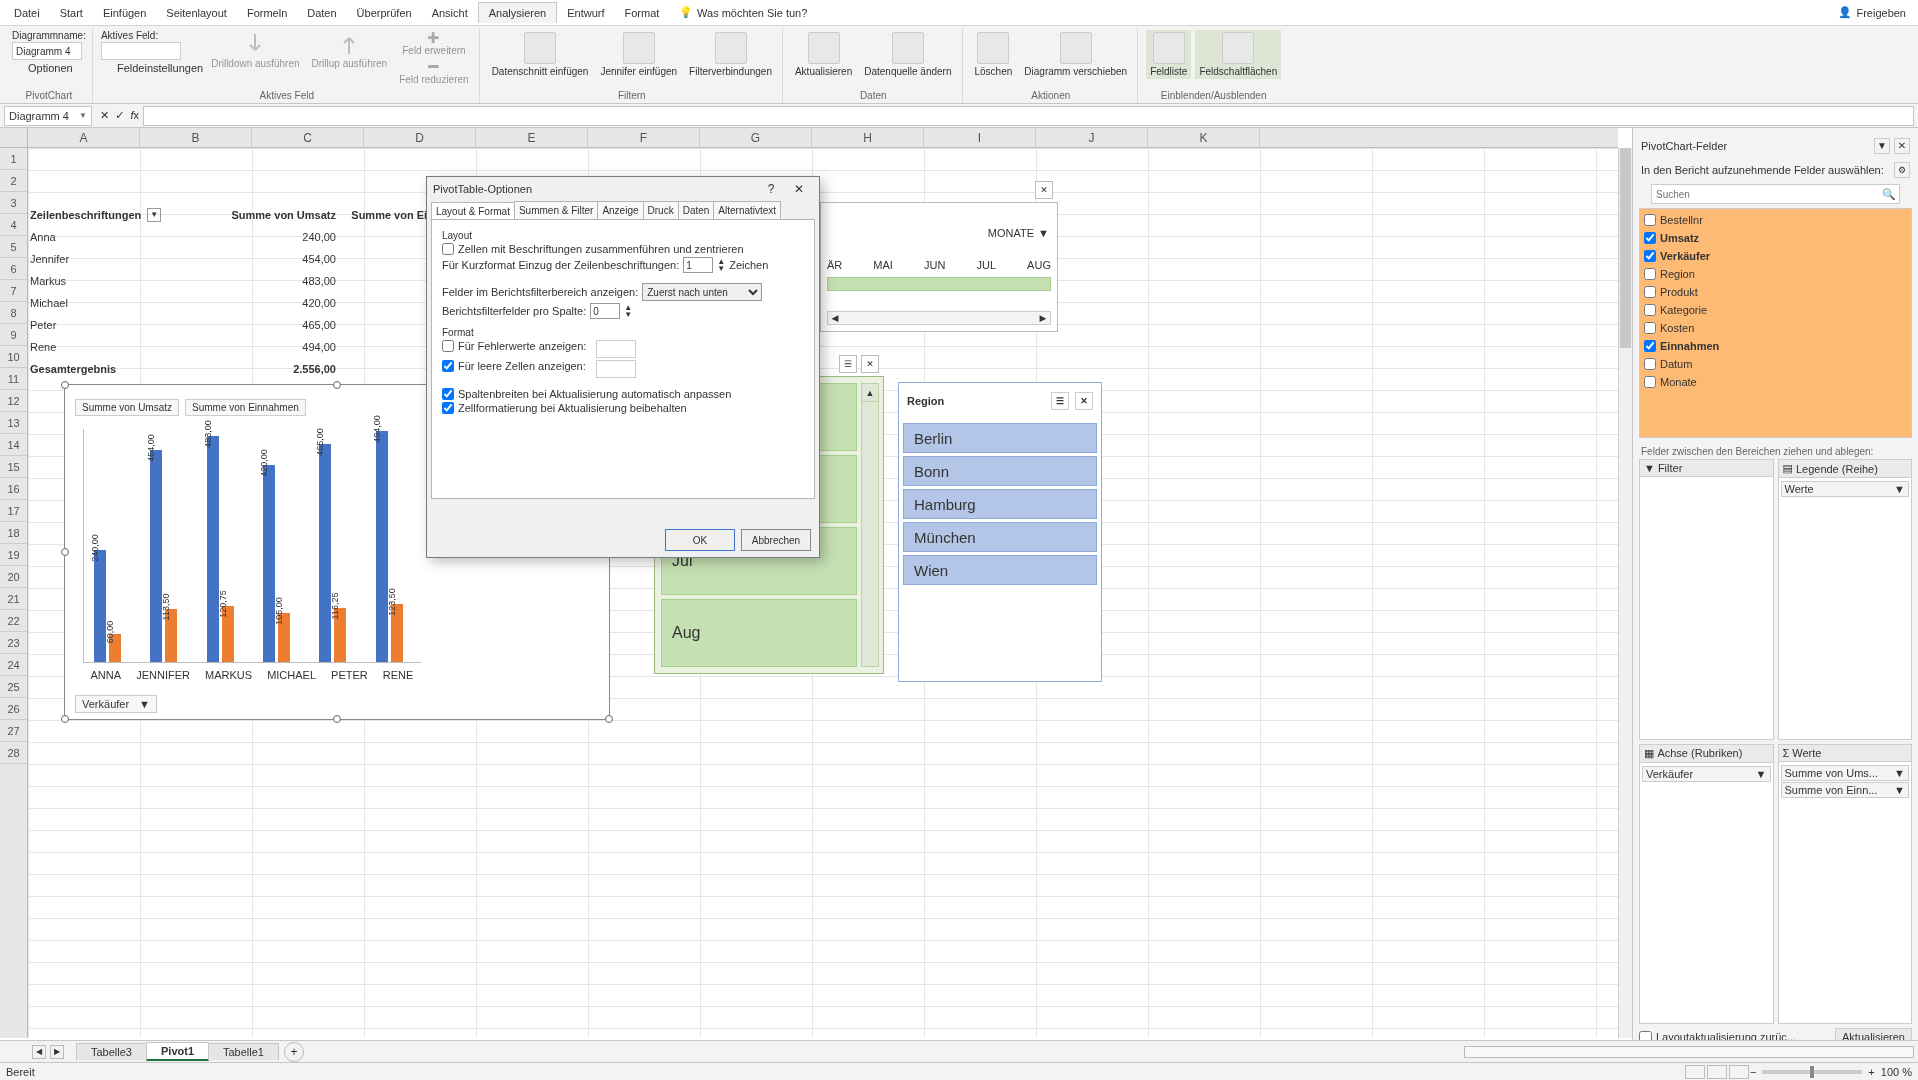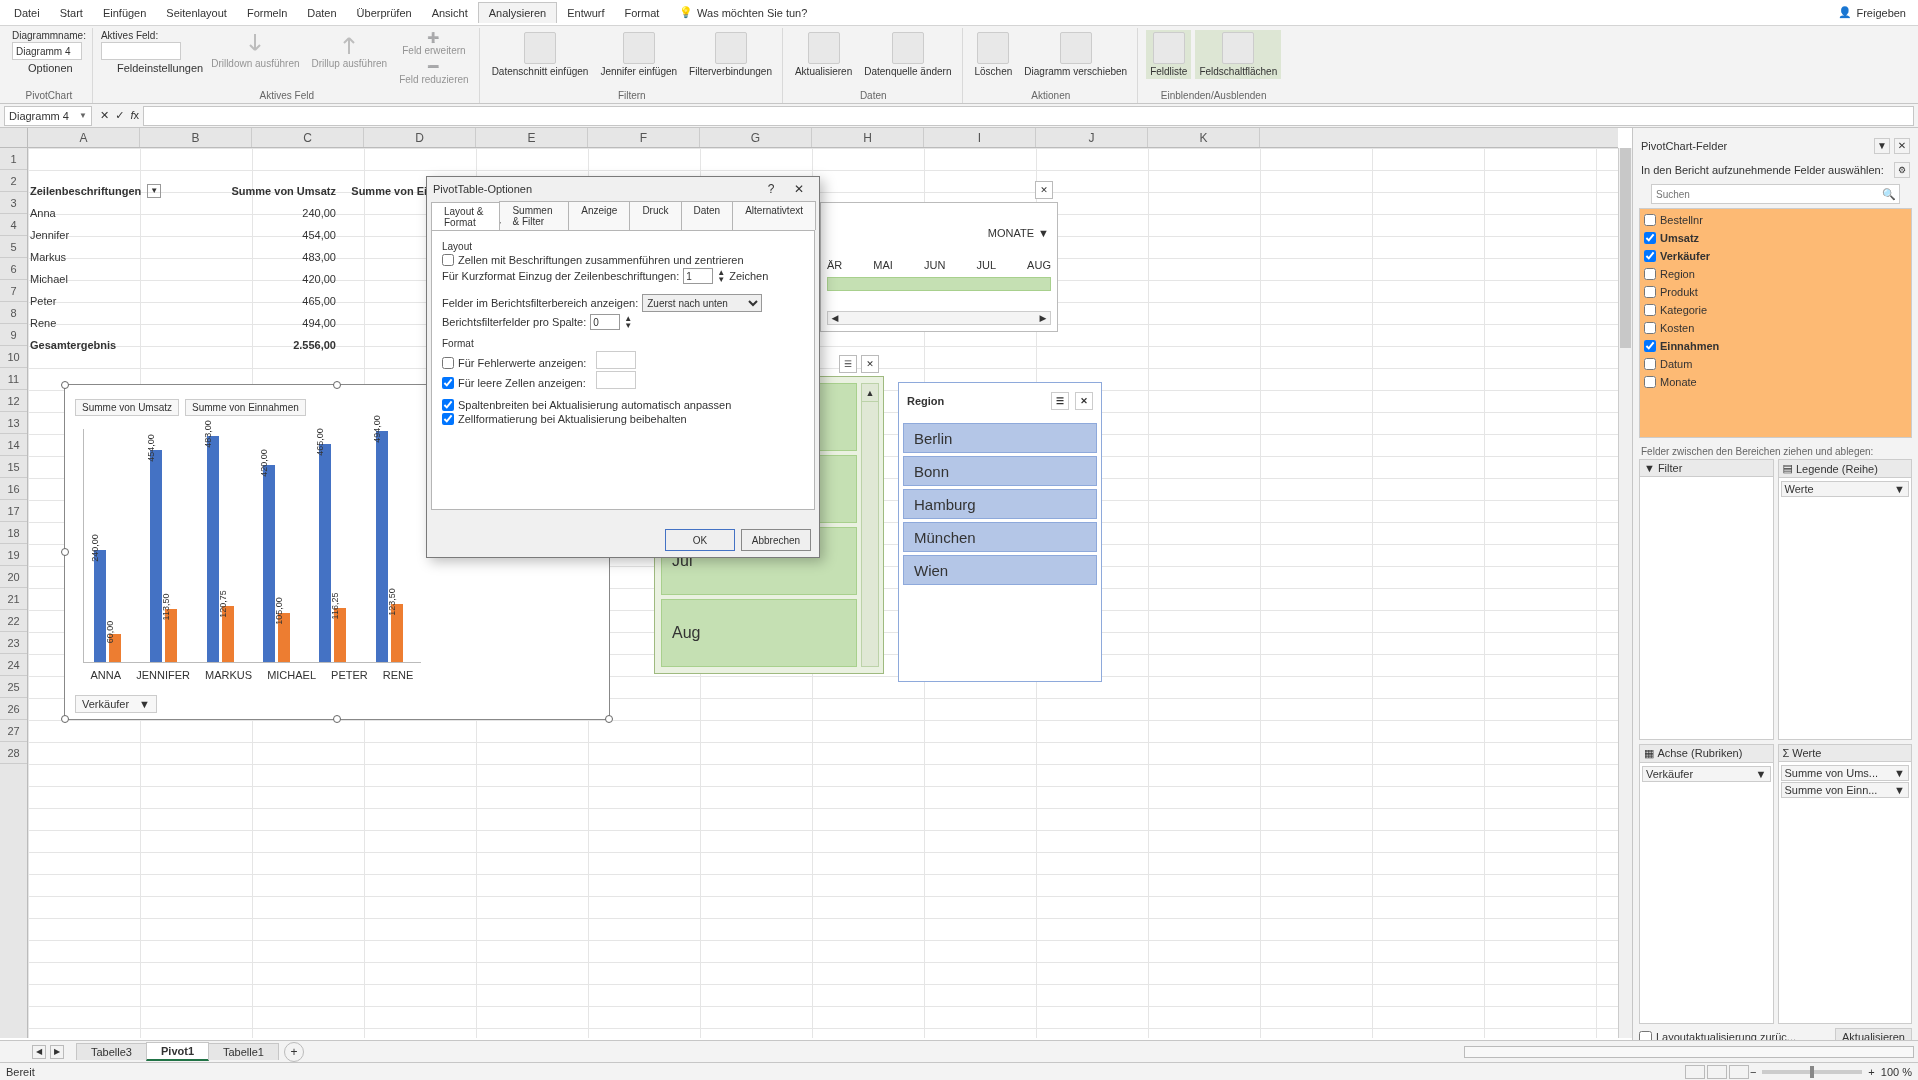--- a/index.html
+++ b/index.html
@@ -32,21 +32,21 @@
 .sheet-area{flex:1;position:relative;overflow:hidden}
 .colhead{position:absolute;top:0;left:28px;right:14px;height:20px;display:flex;background:#e6e6e6;border-bottom:1px solid #bbb}
 .colhead .ch{width:112px;border-right:1px solid #ccc;text-align:center;line-height:20px;font-size:12px;color:#555}
 .rowhead{position:absolute;top:20px;left:0;width:28px;bottom:14px;background:#e6e6e6;border-right:1px solid #bbb}
 .rowhead .rh{height:22px;border-bottom:1px solid #ccc;text-align:center;line-height:22px;font-size:11px;color:#555}
 .corner{position:absolute;top:0;left:0;width:28px;height:20px;background:#e6e6e6;border-right:1px solid #bbb;border-bottom:1px solid #bbb}
 .cells{position:absolute;top:20px;left:28px;right:14px;bottom:14px;background:#fff}
 .grid-lines{position:absolute;inset:0;background-image:linear-gradient(to right,#e5e5e5 1px,transparent 1px),linear-gradient(to bottom,#e5e5e5 1px,transparent 1px);background-size:112px 22px}
 .vscroll{position:absolute;top:20px;right:0;width:14px;bottom:14px;background:#f0f0f0;border-left:1px solid #ccc}
 .vscroll .thumb{position:absolute;top:0;left:1px;right:1px;height:200px;background:#c8c8c8}
-.pivot{position:absolute;top:32px;left:2px;width:560px;font-size:13px}
+.pivot{position:absolute;top:56px;left:2px;width:560px;font-size:13px}
 .pivot .hdr{font-weight:bold;display:flex;height:22px;align-items:center}
 .pivot .hdr .c1{width:170px;display:flex;align-items:center;gap:6px}
 .pivot .hdr .c1 .ddicon{width:14px;height:14px;border:1px solid #999;font-size:8px;line-height:12px;text-align:center}
 .pivot .hdr .c2,.pivot .hdr .c3{width:140px;text-align:right;padding-right:4px}
 .pivot .row{display:flex;height:22px;align-items:center}
 .pivot .row .c1{width:170px}
 .pivot .row .c2,.pivot .row .c3{width:140px;text-align:right;padding-right:4px}
 .pivot .tot{font-weight:bold}
 .chart-obj{position:absolute;top:236px;left:36px;width:546px;height:336px;border:1px solid #888;background:#fff}
 .chart-obj .handles .h{position:absolute;width:8px;height:8px;background:#fff;border:1px solid #666;border-radius:4px}
@@ -83,25 +83,25 @@
 .timeline-obj .hsb{position:absolute;bottom:6px;left:6px;right:6px;height:14px;border:1px solid #ccc;background:#f4f4f4;display:flex}
 .timeline-obj .hsb .ar{width:14px;text-align:center;font-size:9px;line-height:12px}
 .timeline-obj .hsb .tr{flex:1}
 .dialog{position:absolute;top:28px;left:398px;width:394px;height:382px;background:#f0f0f0;border:1px solid #7a7a7a;box-shadow:4px 4px 12px rgba(0,0,0,.25);z-index:50}
 .dialog .titlebar{height:24px;display:flex;align-items:center;padding:0 6px;font-size:11px}
 .dialog .titlebar .sp{flex:1}
 .dialog .titlebar .tbtn{width:28px;height:20px;text-align:center;line-height:20px;font-size:12px}
 .dialog .namerow{display:flex;align-items:center;padding:2px 8px;gap:4px}
 .dialog .namerow input{flex:1;border:1px solid #7a9ac9;background:#fff;height:18px;padding:0 3px;font-size:10px}
 .dialog .tabs{display:flex;padding:0 4px}
-.dialog .tabs .t{padding:3px 12px;border:1px solid #b5b5b5;border-bottom:none;background:#f8f8f8;font-size:10px;margin-right:-1px}
+.dialog .tabs .t{padding:3px 4px;border:1px solid #b5b5b5;border-bottom:none;background:#f8f8f8;font-size:10px;margin-right:-1px}
 .dialog .tabs .t.active{background:#fff;position:relative;top:1px}
 .dialog .pane{margin:0 4px 4px;background:#fff;border:1px solid #b5b5b5;height:280px;padding:6px 10px;position:relative}
 .dialog .sect{font-size:10px;margin:4px 0 2px}
-.dialog .cbrow{display:flex;align-items:flex-end;gap:4px;margin:2px 0;font-size:10px}
+.dialog .cbrow{display:flex;align-items:flex-start;gap:4px;margin:2px 0;font-size:10px}
 .dialog .cbrow input[type=checkbox]{width:12px;height:12px}
 .dialog .frow{display:flex;align-items:center;gap:4px;margin:2px 0;font-size:10px}
 .dialog .frow .numin{width:30px;border:1px solid #999;height:16px;font-size:10px;padding:0 2px}
 .dialog .frow select{border:1px solid #999;height:18px;font-size:10px}
 .dialog .btns{position:absolute;bottom:6px;right:8px;display:flex;gap:6px}
 .dialog .btns button{width:70px;height:22px;border:1px solid #888;background:#efefef;font-size:10px}
 .dialog .btns button.primary{border:1px solid #4472c4}
 .dialog .cursor{position:absolute;top:34px;left:64px;font-size:14px;pointer-events:none}
 .fieldpane{width:286px;background:#f3f3f3;border-left:1px solid #c6c6c6;display:flex;flex-direction:column;padding:6px}
 .fieldpane .fptitle{font-size:15px;color:#217346;padding:4px 2px;display:flex;align-items:center}

